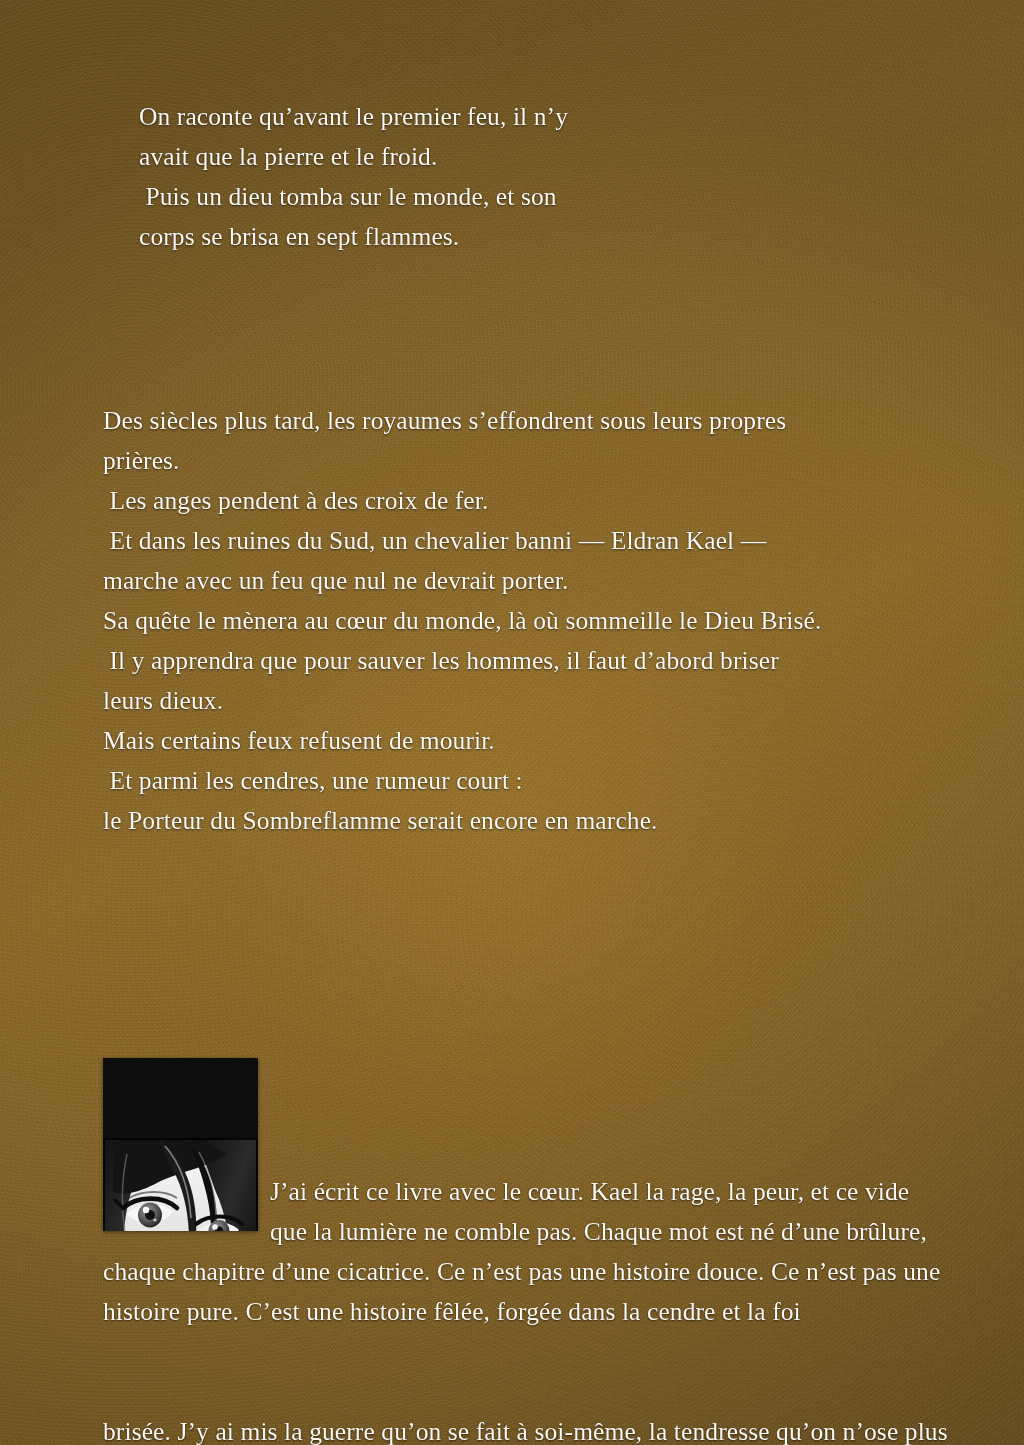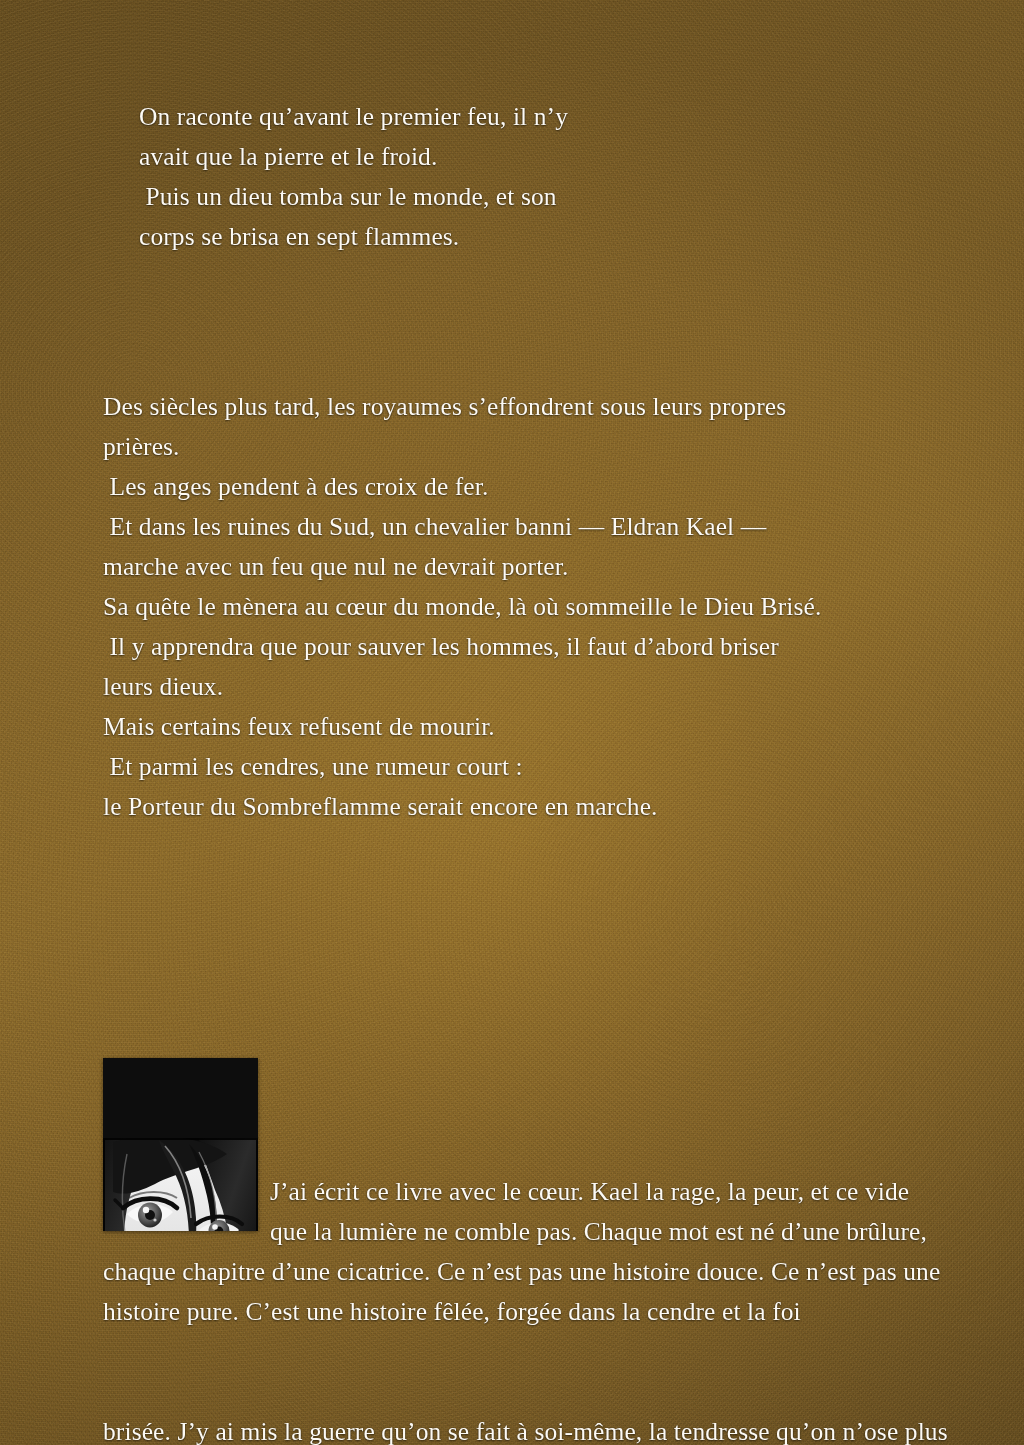--- a/index.html
+++ b/index.html
@@ -72,21 +72,21 @@
   }
 
   #block-prologue {
     left: 139px;
     top: 97px;
     width: 760px;
   }
 
   #block-synopsis {
     left: 103px;
-    top: 387px;
+    top: 401px;
     width: 845px;
   }
 
   #block-author-note {
     left: 103px;
     top: 972px;
     width: 845px;
   }
 
   

